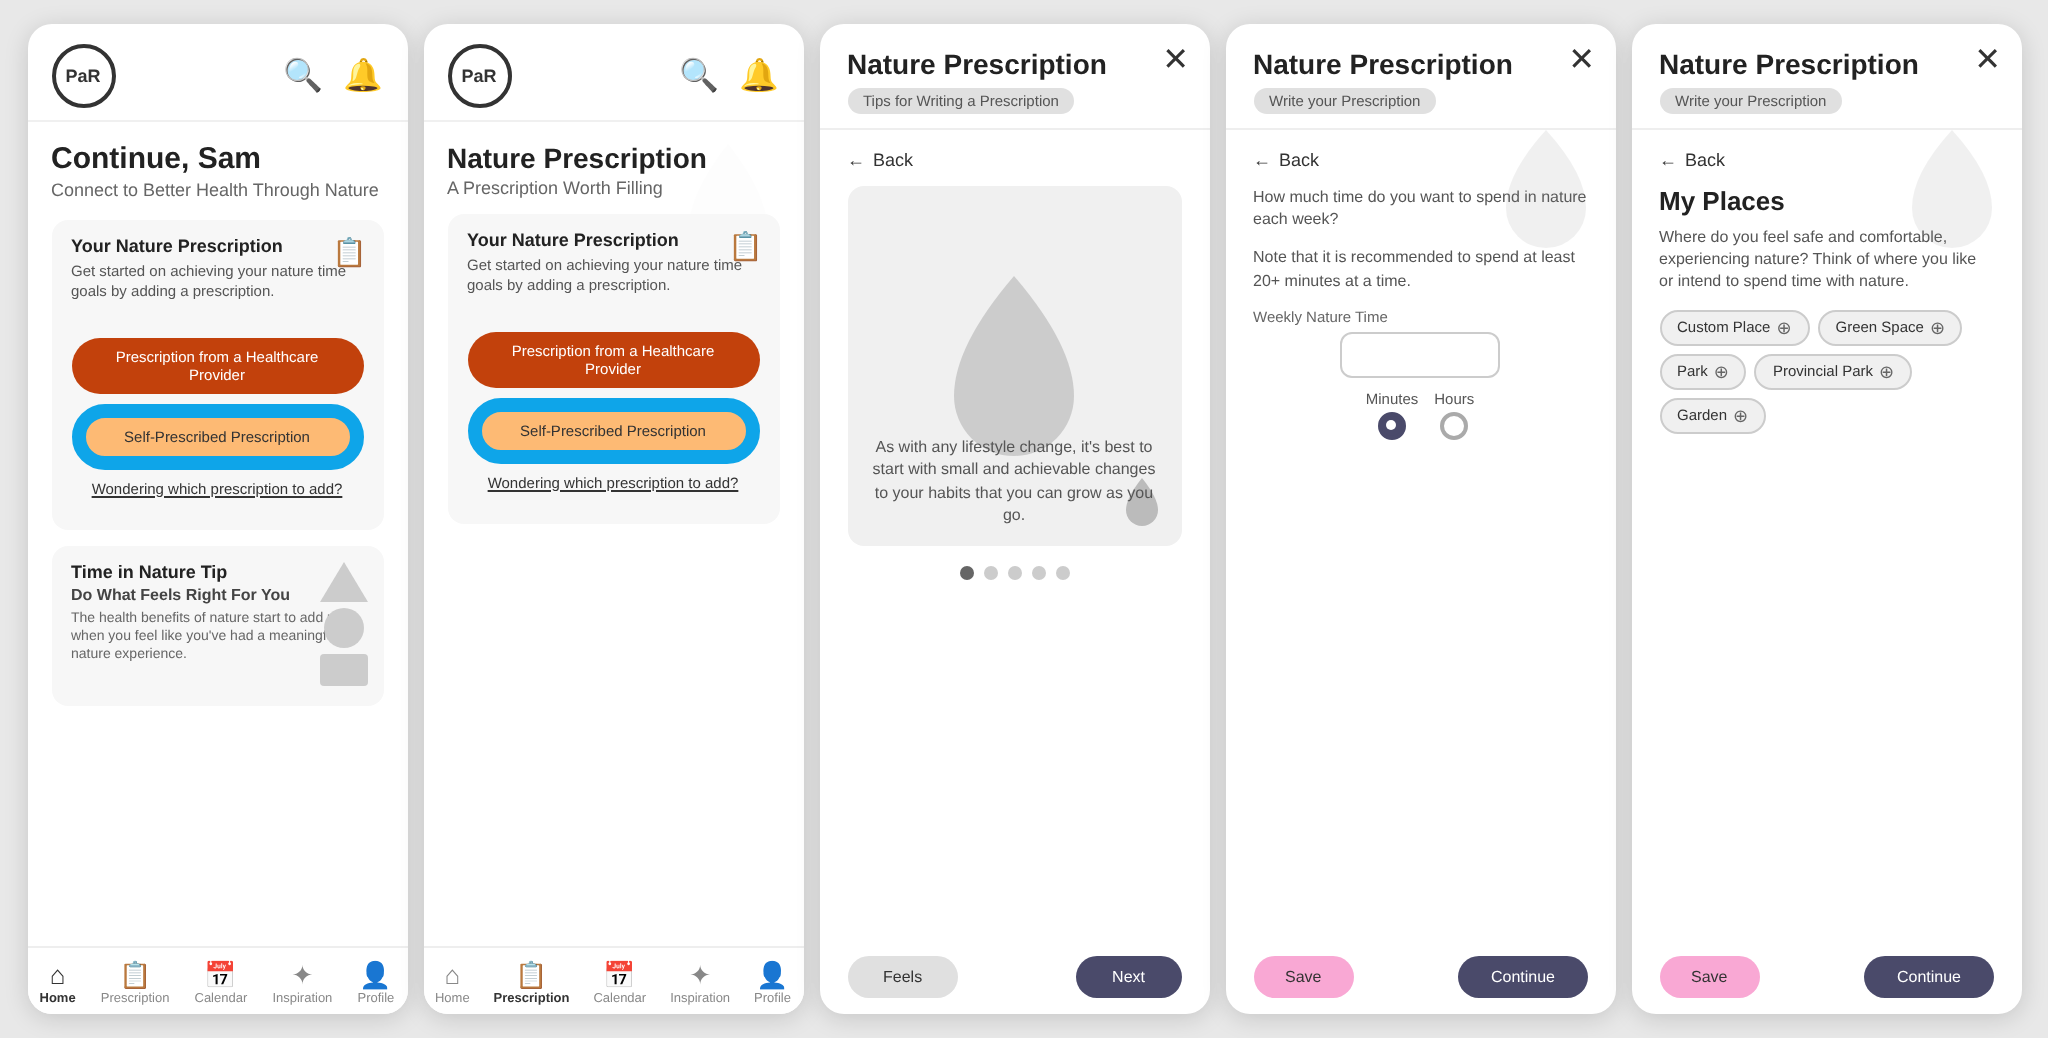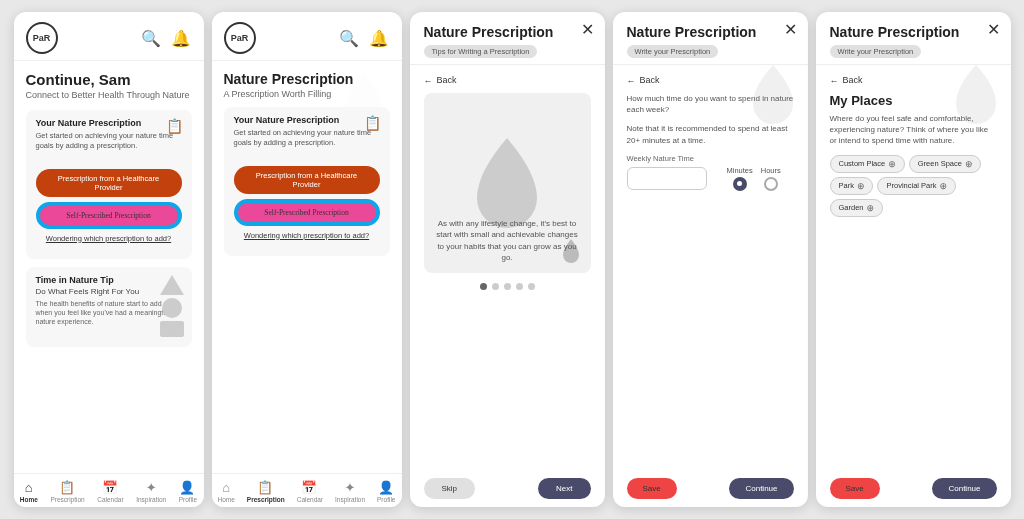--- a/index.html
+++ b/index.html
@@ -76,45 +76,44 @@
       border-radius: 20px;
       padding: 5px 10px;
       font-size: 7.5px;
       cursor: pointer;
       width: 100%;
       margin-bottom: 5px;
       display: block;
       text-align: center;
     }
     .btn-outline {
-      background: #ec4899;
+      background: #fdba74;
       color: #333;
-      border: 4px solid #0ea5e9;
+      border: 7px solid #0ea5e9;
       border-radius: 20px;
       padding: 5px 10px;
       font-size: 7.5px;
       cursor: pointer;
       width: 100%;
       margin-bottom: 5px;
       display: block;
       text-align: center;
-      font-family: Liberation Serif, serif;
     }
     .link-text {
       font-size: 7.5px;
       color: #333;
       text-decoration: underline;
       cursor: pointer;
       display: block;
       text-align: center;
       margin-bottom: 8px;
     }
 
     .tip-title { font-size: 9px; font-weight: 700; color: #222; margin-bottom: 2px; }
-    .tip-subtitle { font-size: 8px; font-weight: 400; color: #444; margin-bottom: 3px; }
+    .tip-subtitle { font-size: 8px; font-weight: 700; color: #444; margin-bottom: 3px; }
     .tip-text { font-size: 7px; color: #666; line-height: 1.3; }
     .tip-shapes {
       position: absolute; right: 8px; top: 8px;
       display: flex; flex-direction: column; gap: 3px; align-items: center;
     }
 
     
     .bottom-nav {
       position: absolute;
       bottom: 0; left: 0; right: 0;
@@ -196,33 +195,33 @@
     }
     .btn-skip {
       background: #e0e0e0; color: #333; border: none;
       border-radius: 20px; padding: 6px 18px; font-size: 8px; cursor: pointer;
     }
     .btn-next {
       background: #4a4a6a; color: #fff; border: none;
       border-radius: 20px; padding: 6px 18px; font-size: 8px; cursor: pointer;
     }
     .btn-save {
-      background: #ef4444; color: #333; border: none;
+      background: #f9a8d4; color: #333; border: none;
       border-radius: 20px; padding: 6px 16px; font-size: 8px; cursor: pointer;
     }
     .btn-continue {
       background: #4a4a6a; color: #fff; border: none;
       border-radius: 20px; padding: 6px 16px; font-size: 8px; cursor: pointer;
     }
 
     
     .section-title { font-size: 13px; font-weight: 700; color: #222; margin-bottom: 5px; }
     .section-text { font-size: 8px; color: #555; line-height: 1.4; margin-bottom: 8px; }
 
-    .input-row { display: flex; align-items: center; gap: 20px; margin-bottom: 6px; }
+    .input-row { display: flex; align-items: center; gap: 6px; margin-bottom: 6px; flex-direction: column; }
     .input-box {
       border: 1px solid #ccc; border-radius: 6px;
       padding: 6px 8px; font-size: 8px; width: 80px;
     }
     .radio-group { display: flex; gap: 8px; align-items: center; }
     .radio-item { display: flex; flex-direction: column; align-items: center; gap: 2px; font-size: 7.5px; color: #555; }
     .radio-circle {
       width: 14px; height: 14px; border-radius: 50%; border: 2px solid #aaa;
       display: flex; align-items: center; justify-content: center;
     }
@@ -403,21 +402,21 @@
 
       <div class="dots-row">
         <div class="dot active"></div>
         <div class="dot"></div>
         <div class="dot"></div>
         <div class="dot"></div>
         <div class="dot"></div>
       </div>
     </div>
     <div class="modal-footer">
-      <button class="btn-skip">Skip</button>
+      <button class="btn-skip">Feels</button>
       <button class="btn-next">Next</button>
     </div>
   </div>
 
   <div class="screen screen-4">
     <span class="modal-close">✕</span>
     <div class="modal-header">
       <div class="modal-title">Nature Prescription</div>
       <span class="modal-subtitle-badge">Write your Prescription</span>
     </div>

